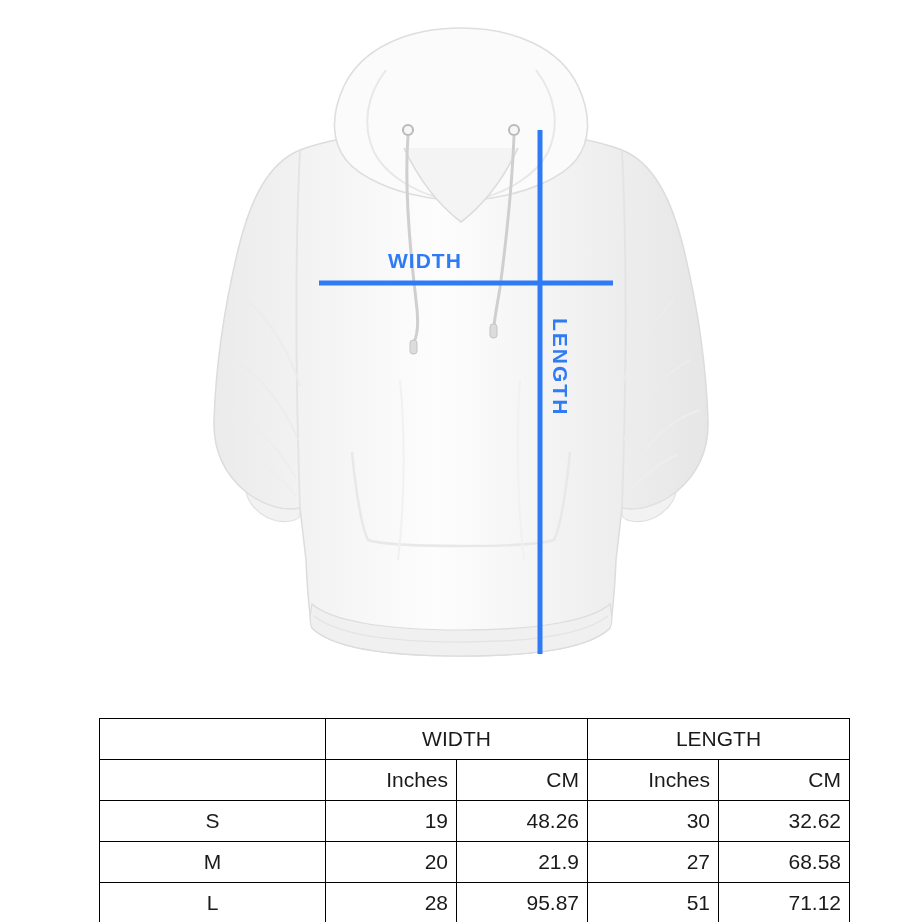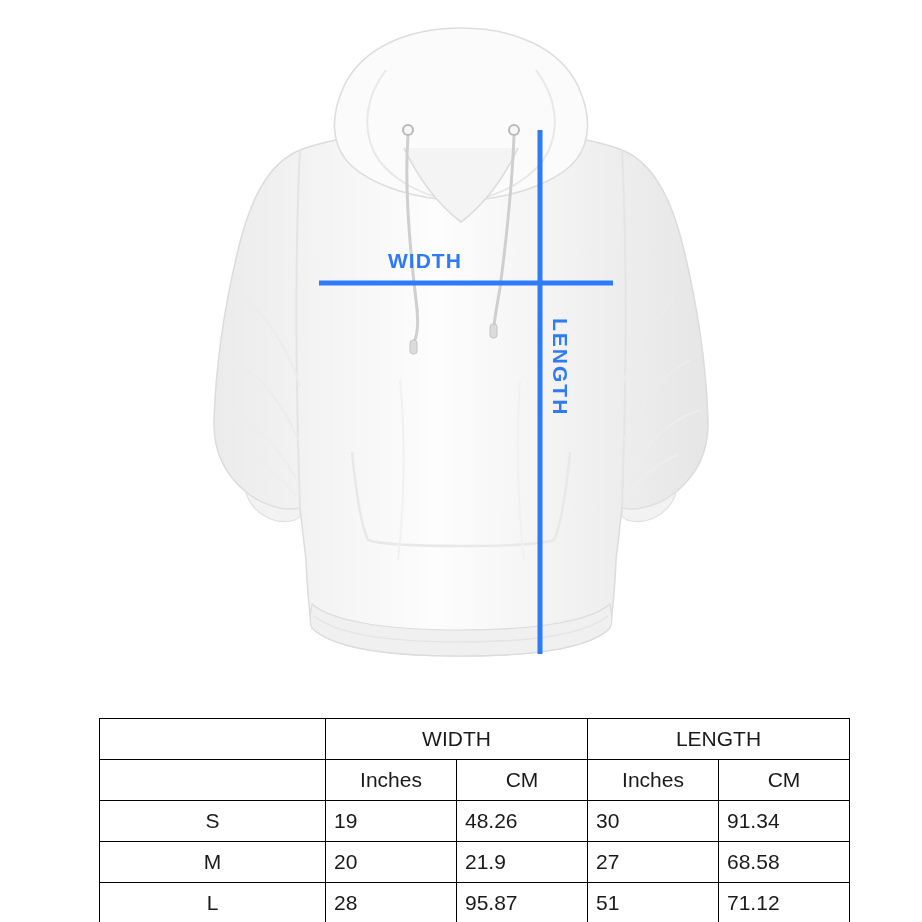--- a/index.html
+++ b/index.html
@@ -78,28 +78,28 @@
   }
   th.group-head {
     text-align: center;
     font-weight: bold;
     font-size: 21px;
   }
   th.corner {
     border: none;
   }
   th.unit {
-    text-align: center;
+    text-align: right;
     font-weight: bold;
   }
   td.size-name {
     text-align: center;
   }
   td.num {
-    text-align: left;
+    text-align: right;
   }
   col.c-size { width: 226px; }
   col.c-n    { width: 131px; }
 </style>
 </head>
 <body>
 
 <div id="page">
 
   <div class="illustration">
@@ -217,21 +217,21 @@
           <th class="unit">Inches</th>
           <th class="unit">CM</th>
         </tr>
       </thead>
       <tbody>
         <tr>
           <td class="size-name">S</td>
           <td class="num">19</td>
           <td class="num">48.26</td>
           <td class="num">30</td>
-          <td class="num">91.34</td>
+          <td class="num">32.62</td>
         </tr>
         <tr>
           <td class="size-name">M</td>
           <td class="num">20</td>
           <td class="num">21.9</td>
           <td class="num">27</td>
           <td class="num">68.58</td>
         </tr>
         <tr>
           <td class="size-name">L</td>

